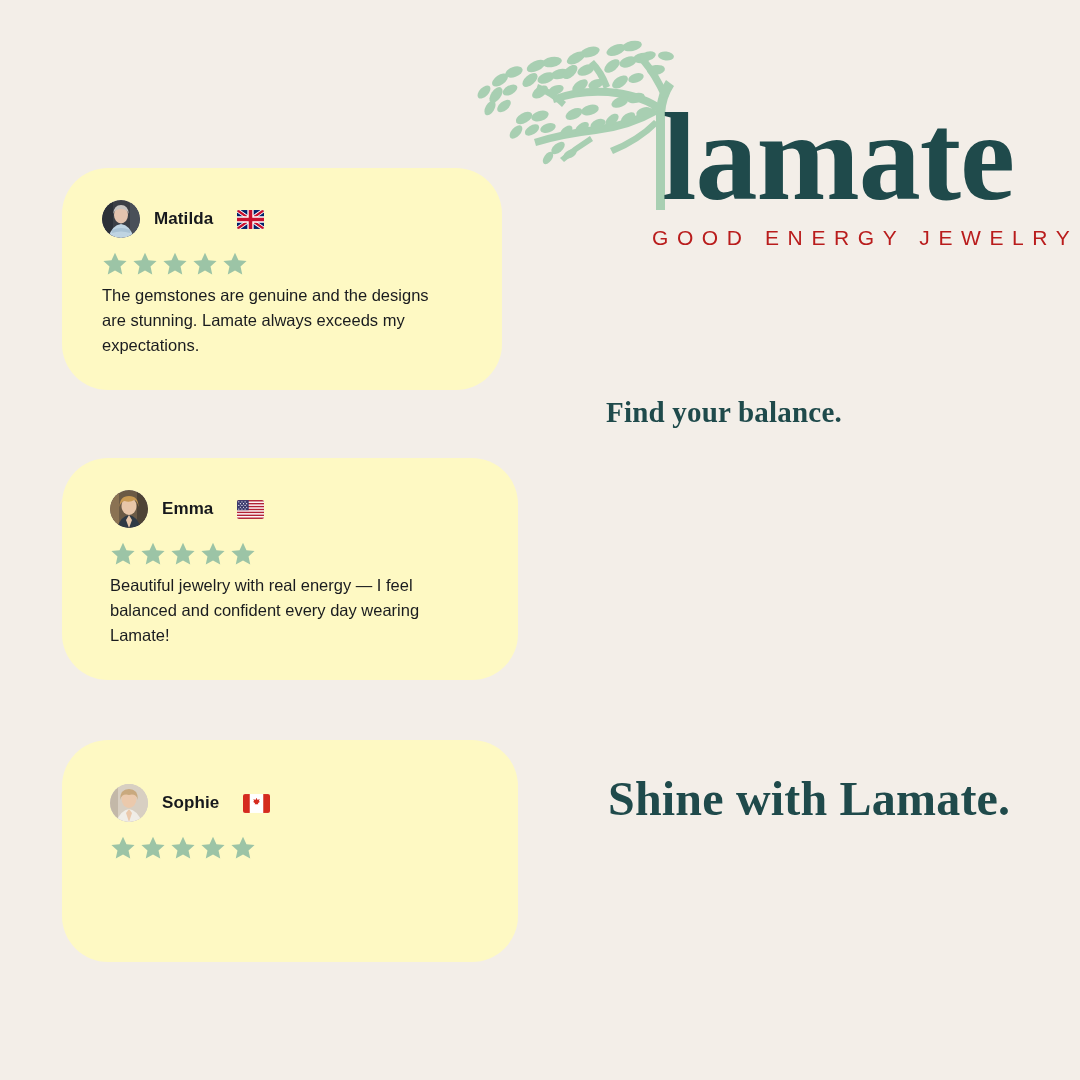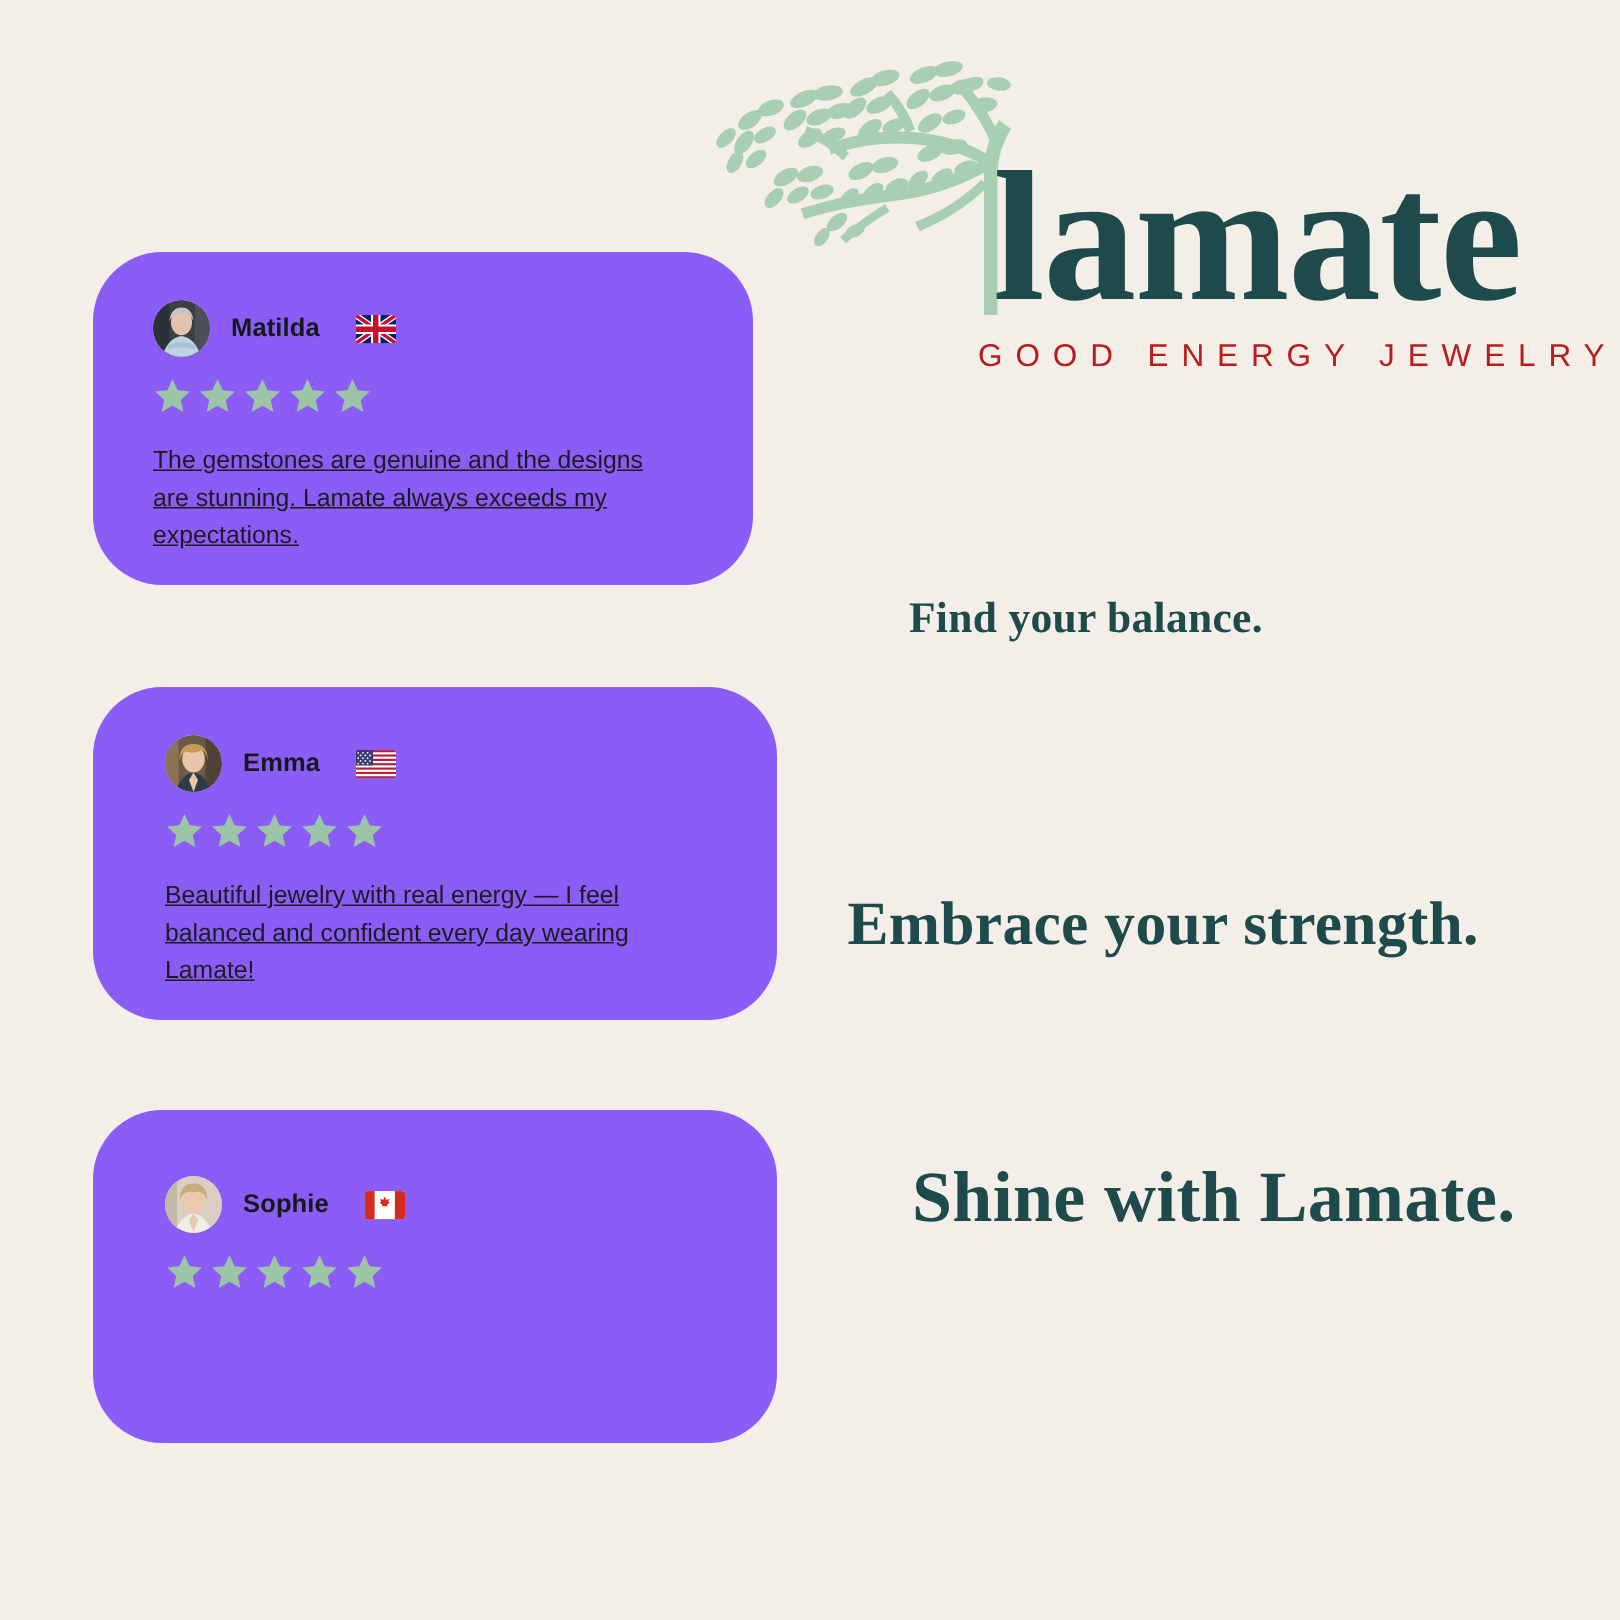--- a/index.html
+++ b/index.html
@@ -56,21 +56,21 @@
     font-size: 21px;
     letter-spacing: 8.6px;
     color: #b91c1c;
     font-weight: 400;
     white-space: nowrap;
   }
 
   
   .card {
     position: absolute;
-    background: #8b5cf6;
+    background: #fef9c3;
     border-radius: 46px;
     box-sizing: border-box;
   }
   .card-1 { left: 62px; top: 168px;  width: 440px; height: 222px; padding: 30px 40px 0 40px; }
   .card-2 { left: 62px; top: 458px;  width: 456px; height: 222px; padding: 30px 40px 12px 48px; }
   .card-3 { left: 62px; top: 740px;  width: 456px; height: 222px; padding: 42px 40px 0 48px; }
 
   .card-head {
     display: flex;
     align-items: center;
@@ -109,26 +109,25 @@
   .stars {
     margin-top: 9px;
     display: flex;
     gap: 4px;
     height: 30px;
     align-items: center;
   }
   .star { width: 26px; height: 26px; display: block; }
 
   .review-text {
-    margin-top: 16px;
+    margin-top: 4px;
     font-size: 16.5px;
     line-height: 25px;
     color: #1A1C1F;
     max-width: 330px;
-    text-decoration: underline;
   }
   .card-2 .review-text { max-width: 372px; }
   .card-3 .review-text { max-width: 380px; }
 
   
   .tagline {
     position: absolute;
     font-family: "Liberation Serif", serif;
     font-weight: 700;
     color: #1F4A4B;
@@ -404,16 +403,15 @@
       <svg class="star" viewBox="0 0 24 24">
           <path fill="#9CC4A6" d="M12 1.6l3.2 6.9 7.5.8-5.6 5.1 1.6 7.4L12 18l-6.7 3.8 1.6-7.4L1.3 9.3l7.5-.8z"></path>
         </svg>
       <svg class="star" viewBox="0 0 24 24">
           <path fill="#9CC4A6" d="M12 1.6l3.2 6.9 7.5.8-5.6 5.1 1.6 7.4L12 18l-6.7 3.8 1.6-7.4L1.3 9.3l7.5-.8z"></path>
         </svg>
     </div>
   </div>
 
   <div class="tagline tagline-1">Find your balance.</div>
-  <div class="tagline tagline-2">Embrace your strength.</div>
   <div class="tagline tagline-3">Shine with Lamate.</div>
 
 </div>
 
 </body></html>

